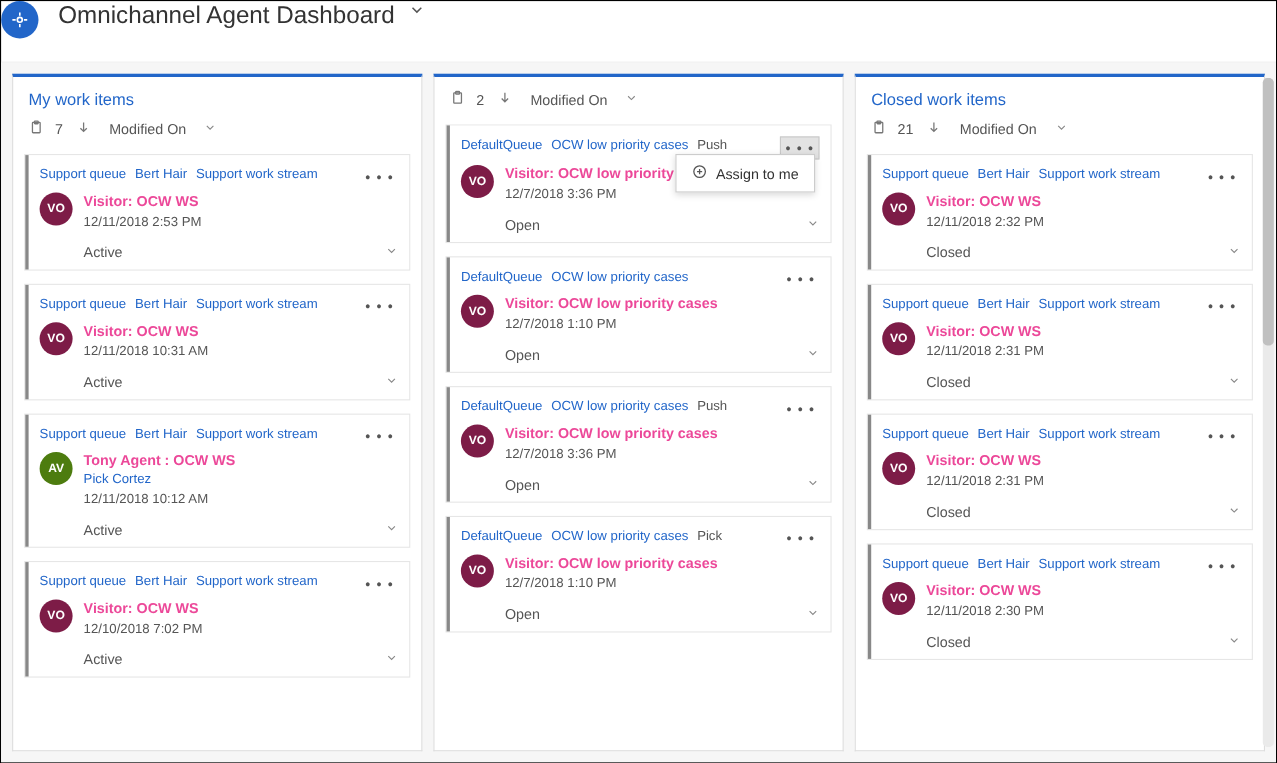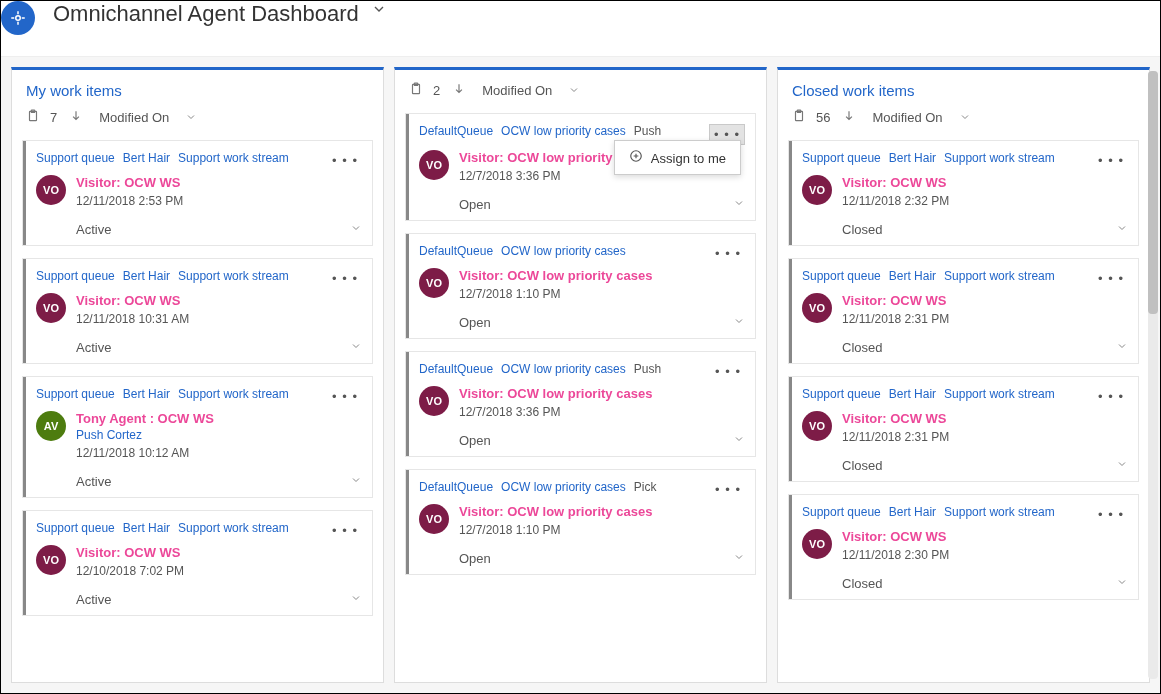--- a/index.html
+++ b/index.html
@@ -271,21 +271,21 @@
                 <span class="lnk">Support queue</span>
                 <span class="lnk">Bert Hair</span>
                 <span class="lnk">Support work stream</span>
               </div>
               <span class="more">• • •</span>
             </div>
             <div class="card-body">
               <div class="avatar teal">AV</div>
               <div>
                 <div class="title-line">Tony Agent : OCW WS</div>
-                <div class="sub-line">Push Cortez</div>
+                <div class="sub-line">Pick Cortez</div>
                 <div class="date-line">12/11/2018 10:12 AM</div>
               </div>
             </div>
             <div class="status-row">
               <span>Active</span>
               <span class="expand-chevron"><svg width="12" height="12" viewBox="0 0 24 24" fill="none" stroke="#888" stroke-width="2">
                   <path d="M6 9l6 6 6-6"></path>
                 </svg></span>
             </div>
           </div>
@@ -444,21 +444,21 @@
       </div>
     </div>
     <div class="column">
       <div class="col-header">
         <div class="col-title">Closed work items</div>
         <div class="col-controls">
           <span class="clip-icon"><svg viewBox="0 0 24 24" fill="none" stroke="#777" stroke-width="2">
               <rect x="6" y="4" width="12" height="16" rx="1"></rect>
               <rect x="9" y="2" width="6" height="4" rx="1"></rect>
             </svg></span>
-          <span class="count">56</span>
+          <span class="count">21</span>
           <span class="arrow-down-icon"><svg viewBox="0 0 24 24" fill="none" stroke="#777" stroke-width="2">
               <path d="M12 4v14M7 13l5 5 5-5"></path>
             </svg></span>
           <span class="sort-label">Modified On</span>
           <span class="sort-chevron"><svg width="12" height="12" viewBox="0 0 24 24" fill="none" stroke="#888" stroke-width="2">
               <path d="M6 9l6 6 6-6"></path>
             </svg></span>
         </div>
       </div>
       <div class="cards">

